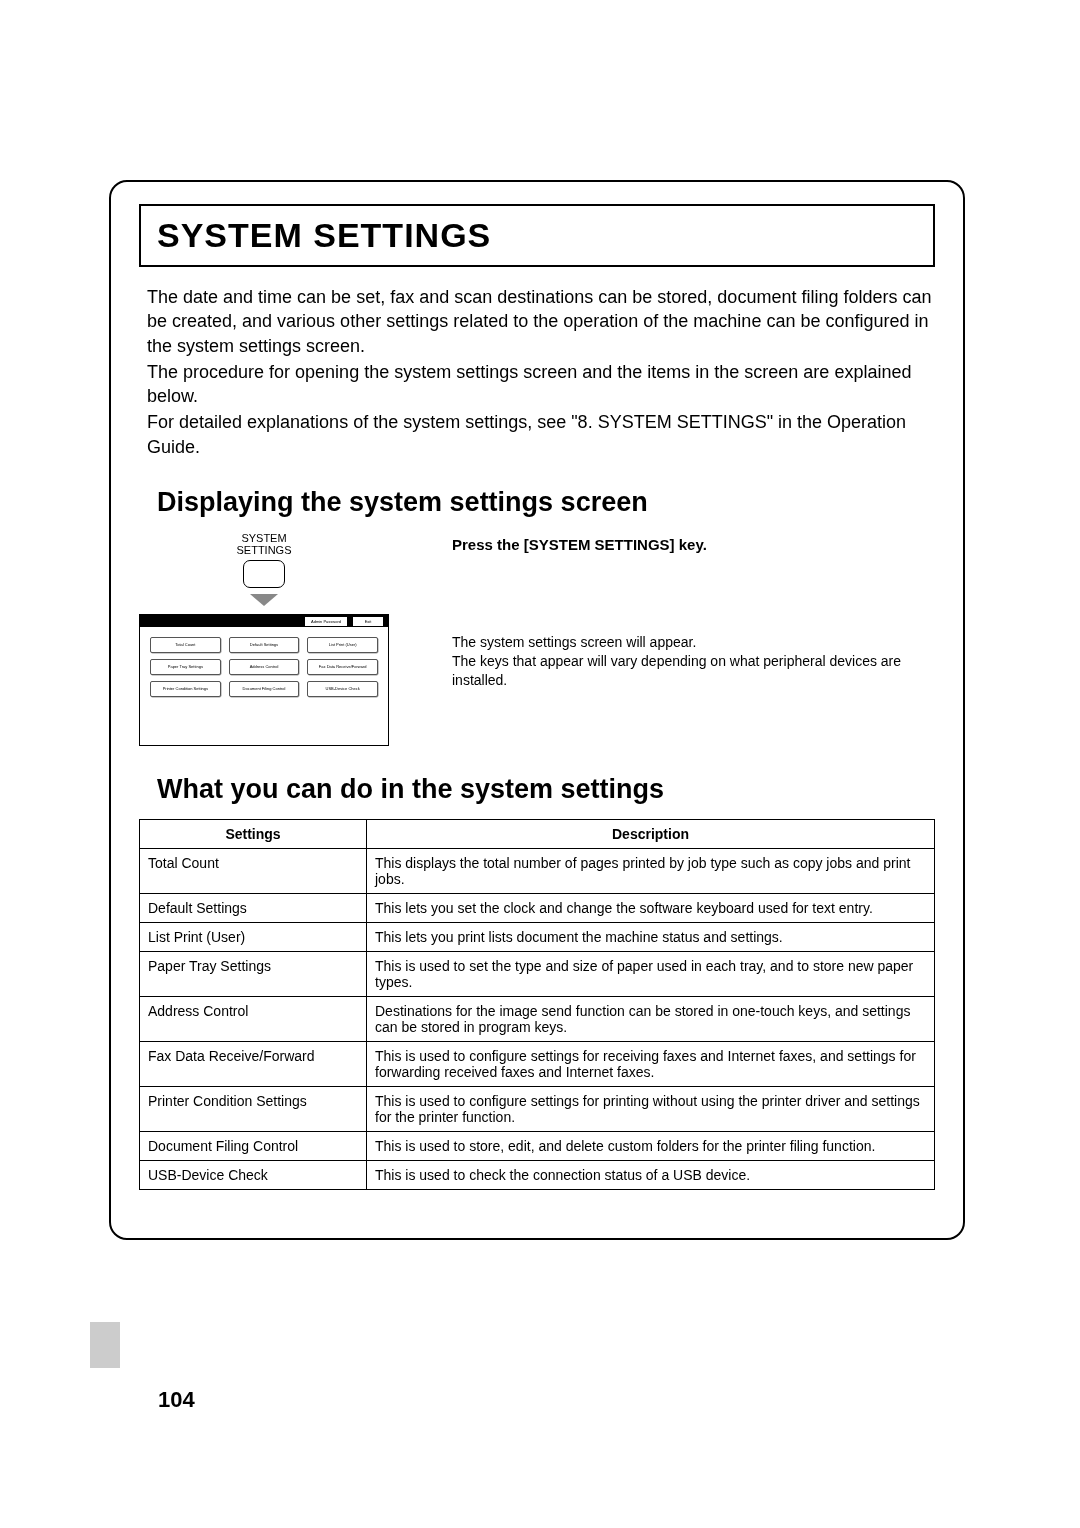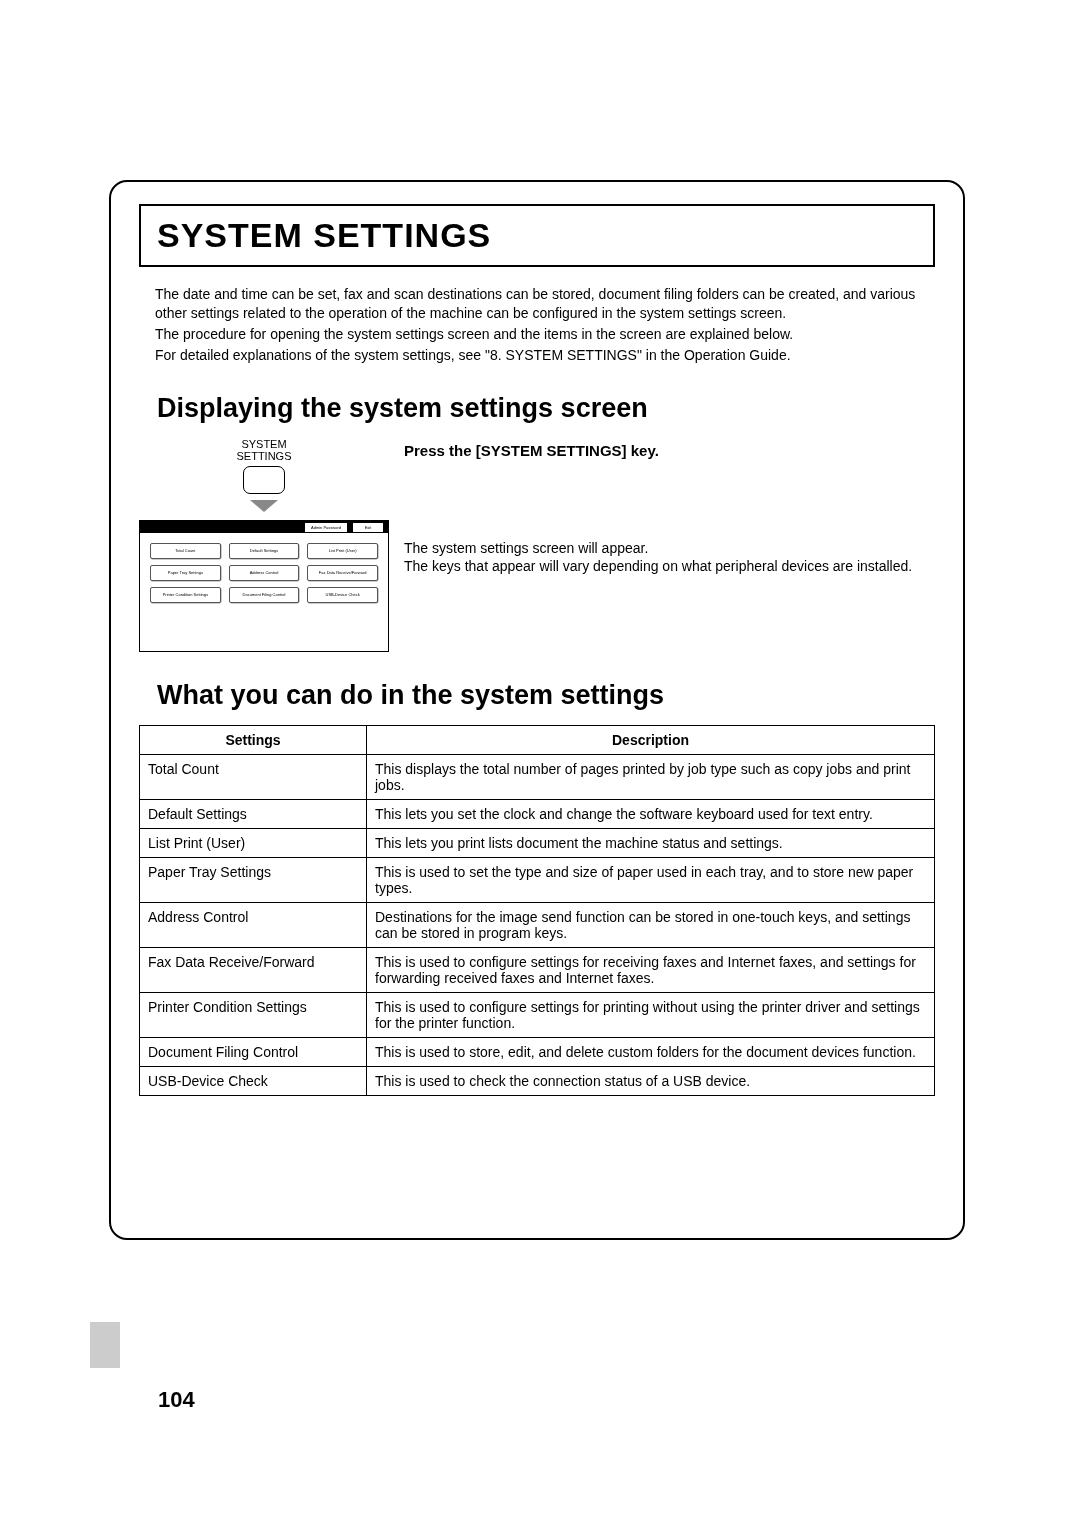--- a/index.html
+++ b/index.html
@@ -28,23 +28,23 @@
     border: 2px solid #000;
     padding: 10px 16px;
     margin-bottom: 18px;
   }
   .title-text {
     font-size: 34px;
     font-weight: bold;
     letter-spacing: 1px;
   }
   .intro p {
-    font-size: 14px;
+    font-size: 18px;
     line-height: 1.35;
-    margin: 0 0 2px 16px;
+    margin: 0 0 2px 8px;
   }
   .h2 {
     font-size: 27px;
     font-weight: bold;
     margin: 28px 0 14px 18px;
   }
   .display-section {
     display: flex;
     gap: 15px;
   }
@@ -109,20 +109,21 @@
     display: flex;
     align-items: center;
     justify-content: center;
     text-align: center;
     background: #fff;
     padding: 0 1px;
     box-shadow: 0.5px 0.5px 0 #999;
   }
   .right-col {
     flex: 1;
+    margin-left: 48px;
   }
   .bold-line {
     font-weight: bold;
     font-size: 15px;
     margin: 4px 0 0 0;
   }
   .right-body p {
     font-size: 14px;
     line-height: 1.35;
     margin: 0;
@@ -255,21 +256,21 @@
         <tr>
           <td class="col-left">Fax Data Receive/Forward</td>
           <td>This is used to configure settings for receiving faxes and Internet faxes, and settings for forwarding received faxes and Internet faxes.</td>
         </tr>
         <tr>
           <td class="col-left">Printer Condition Settings</td>
           <td>This is used to configure settings for printing without using the printer driver and settings for the printer function.</td>
         </tr>
         <tr>
           <td class="col-left">Document Filing Control</td>
-          <td>This is used to store, edit, and delete custom folders for the document devices function.</td>
+          <td>This is used to store, edit, and delete custom folders for the printer filing function.</td>
         </tr>
         <tr>
           <td class="col-left">USB-Device Check</td>
           <td>This is used to check the connection status of a USB device.</td>
         </tr>
       </tbody>
     </table>
 
   </div>
 

